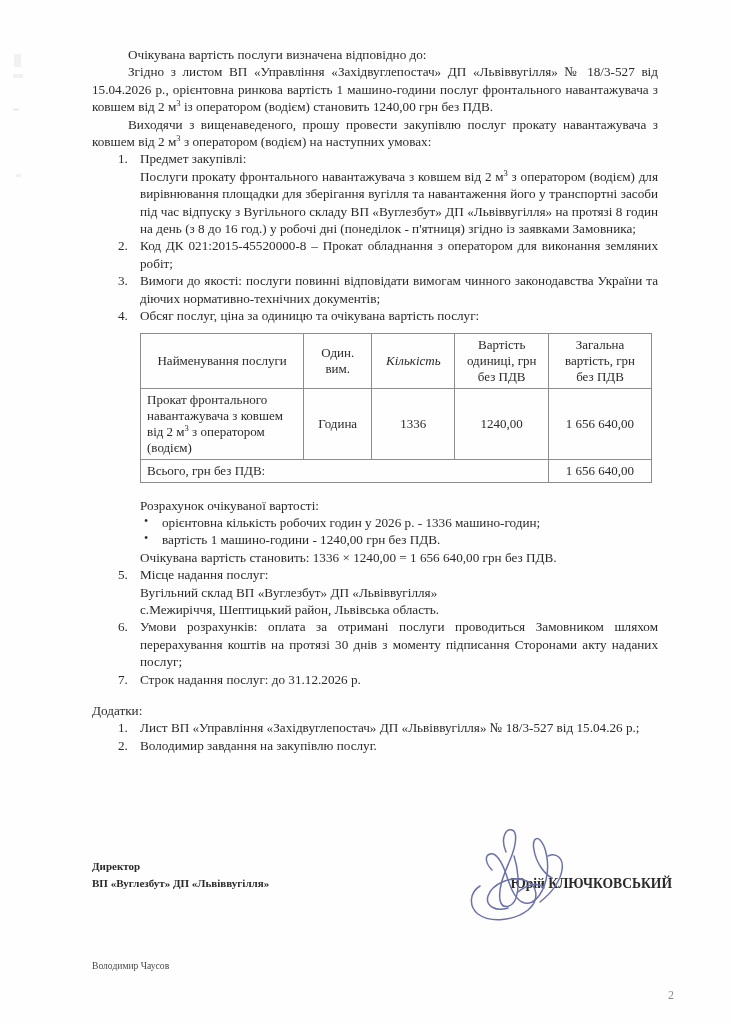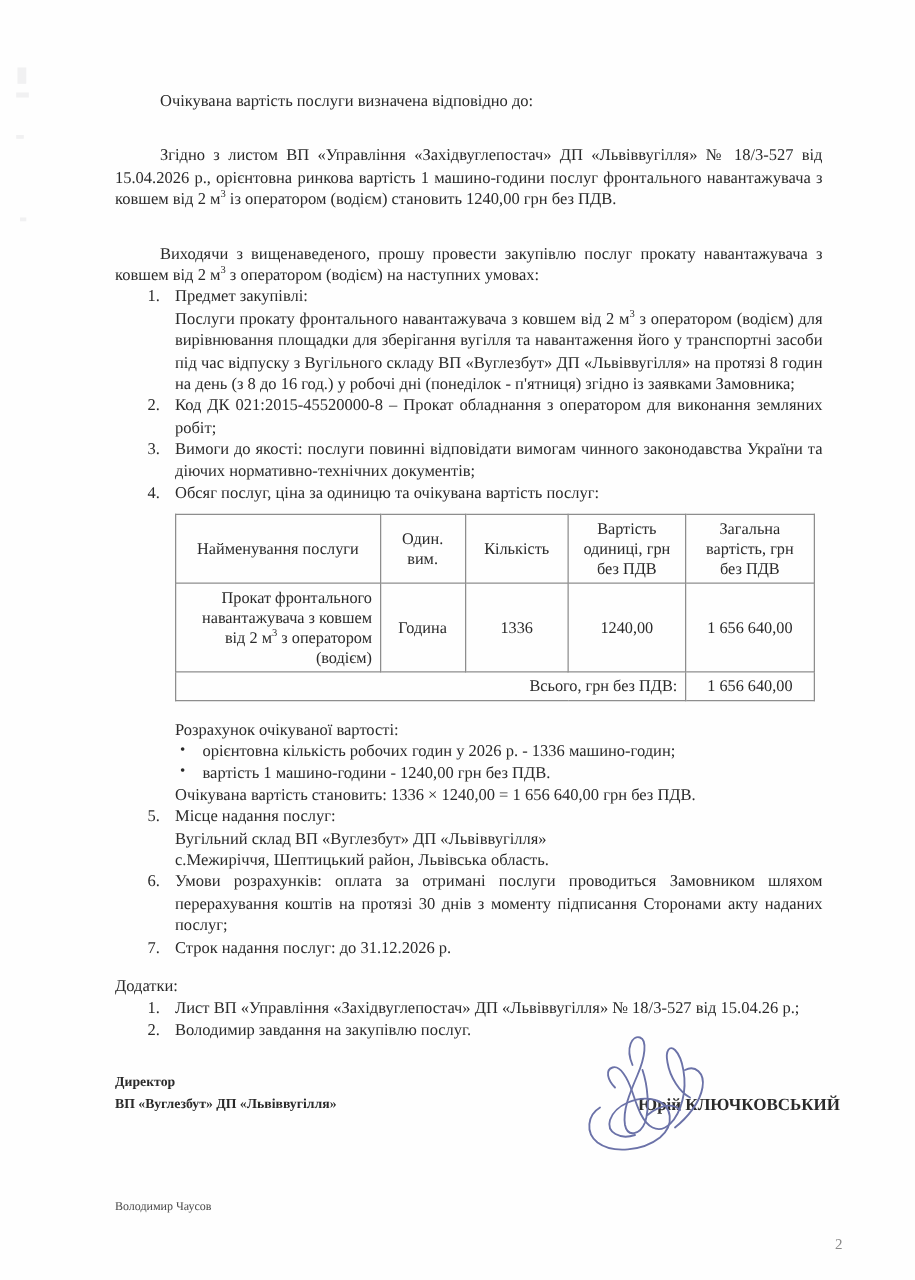--- a/index.html
+++ b/index.html
@@ -34,21 +34,20 @@
   }
   p, li, div.ln {
     margin: 0;
     font-size: 13.2px;
     line-height: 17.4px;
     text-align: justify;
     text-justify: inter-word;
   }
   .indent {
     text-indent: 36px;
-    margin-top: 26px;
   }
   .nojust { text-align: left; }
 
   
   ul.bul {
     list-style: none;
     margin: 0;
     padding: 0;
   }
   ul.bul > li {
@@ -120,24 +119,24 @@
   }
   table.tbl td, table.tbl th {
     border: 1px solid #8d8d8d;
     padding: 3px 6px;
     font-weight: normal;
     line-height: 16px;
     vertical-align: middle;
   }
   table.tbl th { text-align: center; }
   td.c { text-align: center; }
-  td.l { text-align: right; }
+  td.l { text-align: left; }
   .col1 { width: 180px; }
   .col2 { width: 62px; }
-  .col3 { width: 77px; }
+  .col3 { width: 77px; font-style: italic; }
   .col4 { width: 95px; }
   .col5 { width: 108px; }
 
   
   .sigwrap {
     position: absolute;
     left: 92px;
     top: 858px;
     width: 580px;
   }

